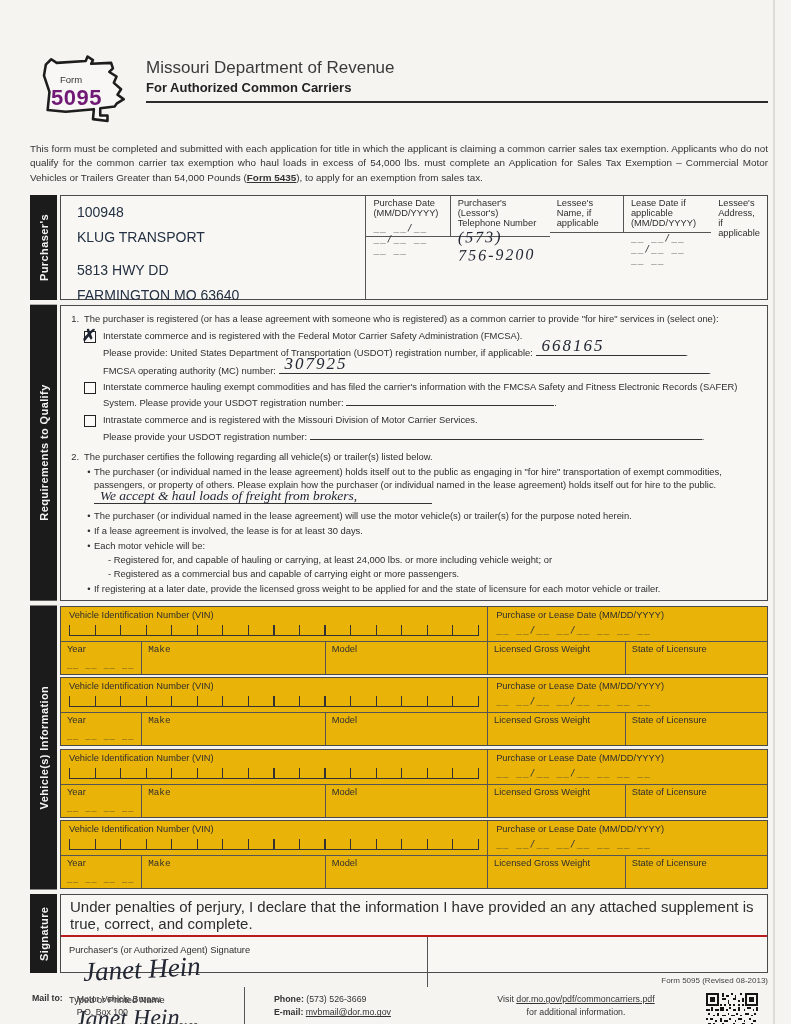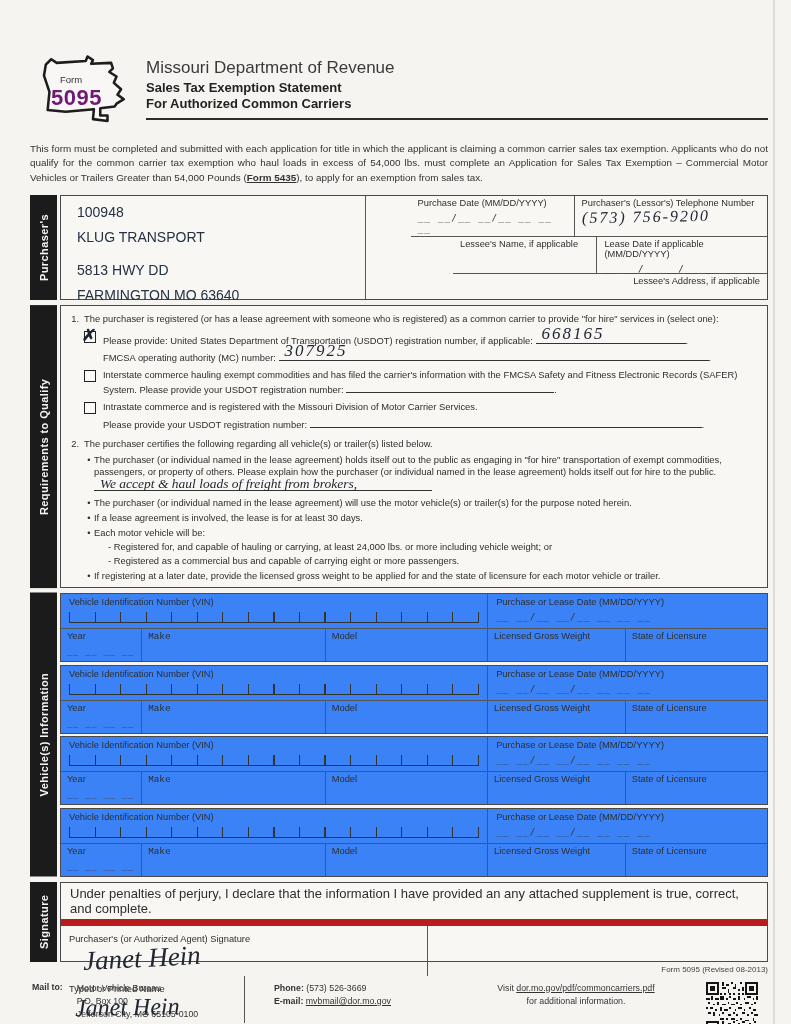--- a/index.html
+++ b/index.html
@@ -26,21 +26,21 @@
   .section { display:flex; margin-top:5px; }
   .side-label { width:27px; background:#1b1b1b; color:#f4f4f4; font-weight:bold; font-size:11px; letter-spacing:.4px;
                 writing-mode:vertical-rl; transform:rotate(180deg); display:flex; align-items:center; justify-content:center; flex-shrink:0; }
   .box { flex:1; border:1.6px solid #4a4a4a; margin-left:3px; background:#f8f7f4; }
 
   
   .p-grid { display:flex; height:103px; }
   .p-left { width:40%; border-right:1px solid #555; padding:8px 6px 0 16px; font-size:14px; color:#243142; }
   .p-left div { margin-bottom:9px; }
   .p-left .gap { margin-bottom:17px; }
-  .p-right { flex:1; display:flex; flex-direction:column; font-size:9.3px;align-items:flex-end; }
+  .p-right { flex:1; display:flex; flex-direction:row; font-size:9.3px; }
   .p-r { display:flex; border-bottom:1px solid #555; }
   .p-r1 { height:40px; } .p-r2 { height:36px; }
   .p-r3 { flex:1; padding:2px 7px; border-bottom:none; }
   .p-c { padding:2px 7px; box-sizing:border-box; }
   .p-cl { width:46%; border-right:1px solid #555; }
   .p-cr { flex:1; }
   .blank { font-family:"DejaVu Sans Mono", monospace; font-size:9.5px; letter-spacing:1px; color:#3a3a3a; margin-top:4px; }
 
   
   .hand { font-family:cursive; font-style:italic; color:#232734; }
@@ -65,35 +65,35 @@
   .checkbox .xmark { position:absolute; left:-3px; top:-7px; font-size:17px; font-weight:bold; font-family:cursive; color:#1d2230; transform:rotate(6deg); }
   .option-body { flex:1; }
   .bullets { margin-top:3px; }
   .bullet { display:flex; margin-top:2.5px; }
   .bullet::before { content:"•"; width:10px; flex-shrink:0; text-align:center; }
   .subdash { padding-left:14px; margin-top:1.5px; }
   .mt2 { margin-top:2px; }
 
   
   .vehicle-stack { flex:1; margin-left:3px; display:flex; flex-direction:column; gap:2.5px; }
-  .vblock { border:1.6px solid #4a4a4a; height:69px; display:flex; flex-direction:column; background:#3b82f6; box-sizing:border-box; }
+  .vblock { border:1.6px solid #4a4a4a; height:69px; display:flex; flex-direction:column; background:#eab308; box-sizing:border-box; }
   .v-top { flex:1; display:flex; }
   .v-vin { width:60.5%; border-right:1px solid #555; padding:3px 8px; box-sizing:border-box; }
   .v-pdate { flex:1; padding:3px 8px; }
   .v-bot { height:32px; display:flex; border-top:1px solid #555; font-size:9.3px; }
   .v-bot > div { padding:2px 6px; box-sizing:border-box; border-right:1px solid #555; }
   .v-year { width:11.5%; } .v-make { width:26%;font-family:Liberation Mono, monospace; } .v-model { width:23%; } .v-weight { width:19.5%; }
   .v-state { flex:1; border-right:none !important; }
   .cell-label { font-size:9.3px; }
   .vin-line { margin-top:5px; height:10px; border-bottom:1.2px solid #333; display:flex; justify-content:space-between; }
   .tick { width:1.2px; background:#333; height:10px; }
   .year-blank { font-family:"DejaVu Sans Mono", monospace; font-size:8.5px; letter-spacing:1px; color:#3a3a3a; margin-top:5px; }
 
   
-  .sig-statement { border-bottom:7px solid #b91c1c; padding:3px 9px; font-size:13px; }
+  .sig-statement { border-bottom:2px solid #b91c1c; padding:3px 9px; font-size:15px; }
   .sig-row { display:flex; height:35px;flex-direction:column; }
   .sig-row > div { padding:2px 8px; box-sizing:border-box; overflow:visible; }
   .sig-c1 { width:52%; border-right:1px solid #555; }
   .sig-c2 { width:26%; border-right:1px solid #555; }
   .sig-c3 { flex:1; }
 
   
   .revision { text-align:right; font-size:8px; color:#444; margin-top:3px; }
   .footer { display:flex; margin-top:8px; font-size:8.8px; color:#333; align-items:flex-start; }
   .f-mail { display:flex; gap:14px; width:242px; margin-left:2px; }
@@ -113,21 +113,20 @@
   <div class="hdr">
     <div class="mo-icon">
       <svg viewBox="0 0 110 86" width="106" height="78">
         <path d="M14 14 L20 8 L26 12 L58 10 L60 5 L66 9 L64 13 L86 12 L88 18 L84 22 L92 27 L89 34 L97 41 L93 47 L100 52 L92 57 L90 60 L74 62 L74 70 L82 70 L82 76 L66 74 L67 63 L36 66 L16 64 L18 44 L12 26 Z" fill="#f8f7f5" stroke="#1d1d1d" stroke-width="2.8" stroke-linejoin="round"></path>
       </svg>
       <span class="mo-form-word">Form</span>
       <span class="mo-form-num">5095</span>
     </div>
     <div class="hdr-text">
       <div class="hdr-agency">Missouri Department of Revenue</div>
-      <div class="hdr-title">Sales Tax Exemption Statement</div>
       <div class="hdr-title">For Authorized Common Carriers</div>
     </div>
   </div>
 
   <p class="intro"><span>This form must be completed and submitted with each application for title in which the applicant is claiming a common carrier sales tax exemption. Applicants who do not qualify for the common carrier tax exemption who haul loads in excess of 54,000 lbs. must complete an Application for Sales Tax Exemption – Commercial Motor Vehicles or Trailers Greater than 54,000 Pounds (</span><u>Form 5435</u><span>), to apply for an exemption from sales tax.</span></p>
 
   <div class="section">
     <div class="side-label">Purchaser's</div>
     <div class="box">
       <div class="p-grid">
@@ -172,20 +171,21 @@
         <div class="item">
           <div class="item-num">1.</div>
           <div class="item-body">
             <div>The purchaser is registered (or has a lease agreement with someone who is registered) as a common carrier to provide "for hire" services in (select one):</div>
 
             <div class="option">
               <span class="checkbox">
                     <span class="xmark">✗</span>
                   </span>
               <div class="option-body">
+                <div>Interstate commerce and is registered with the Federal Motor Carrier Safety Administration (FMCSA).</div>
                 <div class="mt2"><span>Please provide: United States Department of Transportation (USDOT) registration number, if applicable:</span> <span class="writein w-usdot"><span class="hand hand-lg">668165</span></span><span>.</span></div>
                 <div class="mt2"><span>FMCSA operating authority (MC) number:</span> <span class="writein w-mc"><span class="hand hand-lg">307925</span></span><span>.</span></div>
               </div>
             </div>
 
             <div class="option">
               <span class="checkbox"></span>
               <div class="option-body">
                 <span>Interstate commerce hauling exempt commodities and has filed the carrier's information with the FMCSA Safety and Fitness Electronic Records (SAFER) System.  Please provide your USDOT registration number:</span> <span class="writein w-opt2"></span><span>.</span>
               </div>

